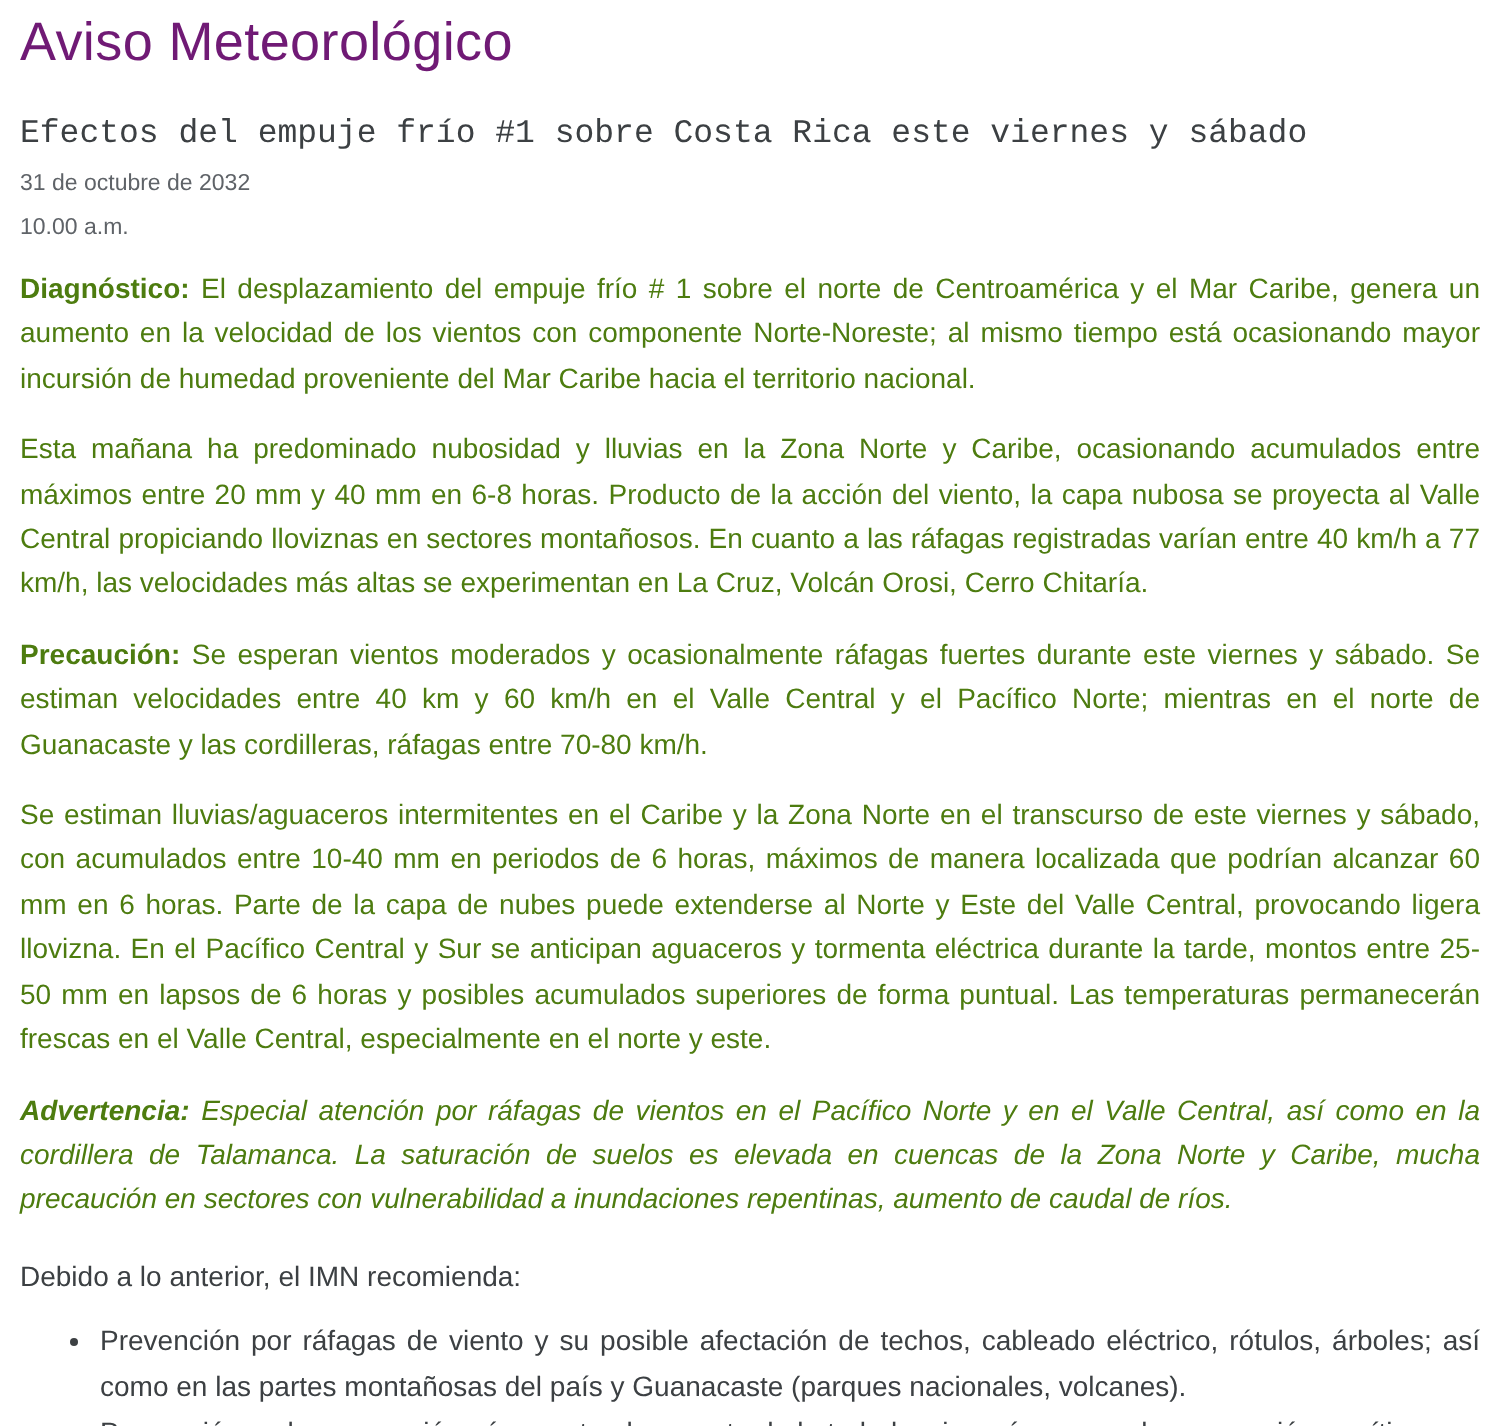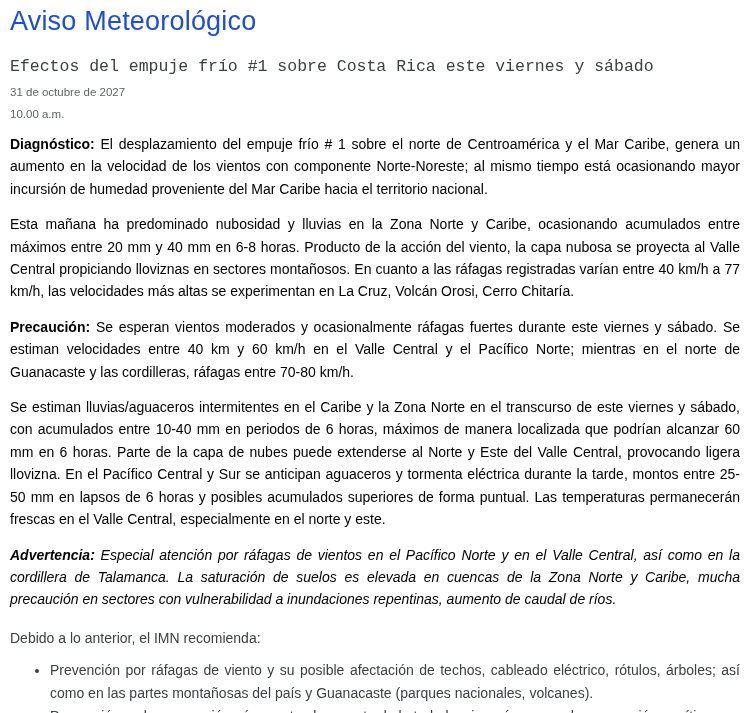--- a/index.html
+++ b/index.html
@@ -14,21 +14,21 @@
     font-family: "Liberation Sans", "DejaVu Sans", sans-serif;
     color: #3c4043;
     box-sizing: border-box;
   }
   .page {
     padding: 2px 10px 0 10px;
   }
   h1.title {
     font-size: 27px;
     font-weight: 500;
-    color: #1d4ed8;
+    color: #701a75;
     margin: 4px 0 0 0;
     letter-spacing: 0.2px;
   }
   h2.subtitle {
     font-size: 16.5px;
     font-weight: 400;
     color: #3c4043;
     margin: 20px 0 0 0;
     font-family: Liberation Mono, monospace;
   }
@@ -38,21 +38,21 @@
     margin: 10px 0 0 0;
   }
   .meta.time {
     margin-top: 10px;
   }
   p.body-par {
     font-size: 14px;
     line-height: 22.4px;
     text-align: justify;
     margin: 13px 0;
-    color: #000000;
+    color: #4d7c0f;
   }
   p.body-par b.lead {
     font-weight: 700;
   }
   p.body-par.italic {
     font-style: italic;
   }
   p.intro {
     font-size: 14px;
     line-height: 22.4px;
@@ -71,21 +71,21 @@
 </style>
 </head>
 <body>
 
 <div class="page">
 
   <h1 class="title">Aviso Meteorológico</h1>
 
   <h2 class="subtitle">Efectos del empuje frío #1 sobre Costa Rica este viernes y sábado</h2>
 
-  <div class="meta date">31 de octubre de 2027</div>
+  <div class="meta date">31 de octubre de 2032</div>
   <div class="meta time">10.00 a.m.</div>
 
   <p class="body-par"><b class="lead">Diagnóstico:</b> <span>El desplazamiento del empuje frío # 1 sobre el norte de Centroamérica y el Mar Caribe, genera un aumento en la velocidad de los vientos con componente Norte-Noreste; al mismo tiempo está ocasionando mayor incursión de humedad proveniente del Mar Caribe hacia el territorio nacional.</span></p>
 
   <p class="body-par"><span>Esta mañana ha predominado nubosidad y lluvias en la Zona Norte y Caribe, ocasionando acumulados entre máximos entre 20 mm y 40 mm en 6-8 horas. Producto de la acción del viento, la capa nubosa se proyecta al Valle Central propiciando lloviznas en sectores montañosos. En cuanto a las ráfagas registradas varían entre 40 km/h a 77 km/h, las velocidades más altas se experimentan en La Cruz, Volcán Orosi, Cerro Chitaría.</span></p>
 
   <p class="body-par"><b class="lead">Precaución:</b> <span>Se esperan vientos moderados y ocasionalmente ráfagas fuertes durante este viernes y sábado. Se estiman velocidades entre 40 km y 60 km/h en el Valle Central y el Pacífico Norte; mientras en el norte de Guanacaste y las cordilleras, ráfagas entre 70-80 km/h.</span></p>
 
   <p class="body-par"><span>Se estiman lluvias/aguaceros intermitentes en el Caribe y la Zona Norte en el transcurso de este viernes y sábado, con acumulados entre 10-40 mm en periodos de 6 horas, máximos de manera localizada que podrían alcanzar 60 mm en 6 horas. Parte de la capa de nubes puede extenderse al Norte y Este del Valle Central, provocando ligera llovizna. En el Pacífico Central y Sur se anticipan aguaceros y tormenta eléctrica durante la tarde, montos entre 25-50 mm en lapsos de 6 horas y posibles acumulados superiores de forma puntual. Las temperaturas permanecerán frescas en el Valle Central, especialmente en el norte y este.</span></p>
 

